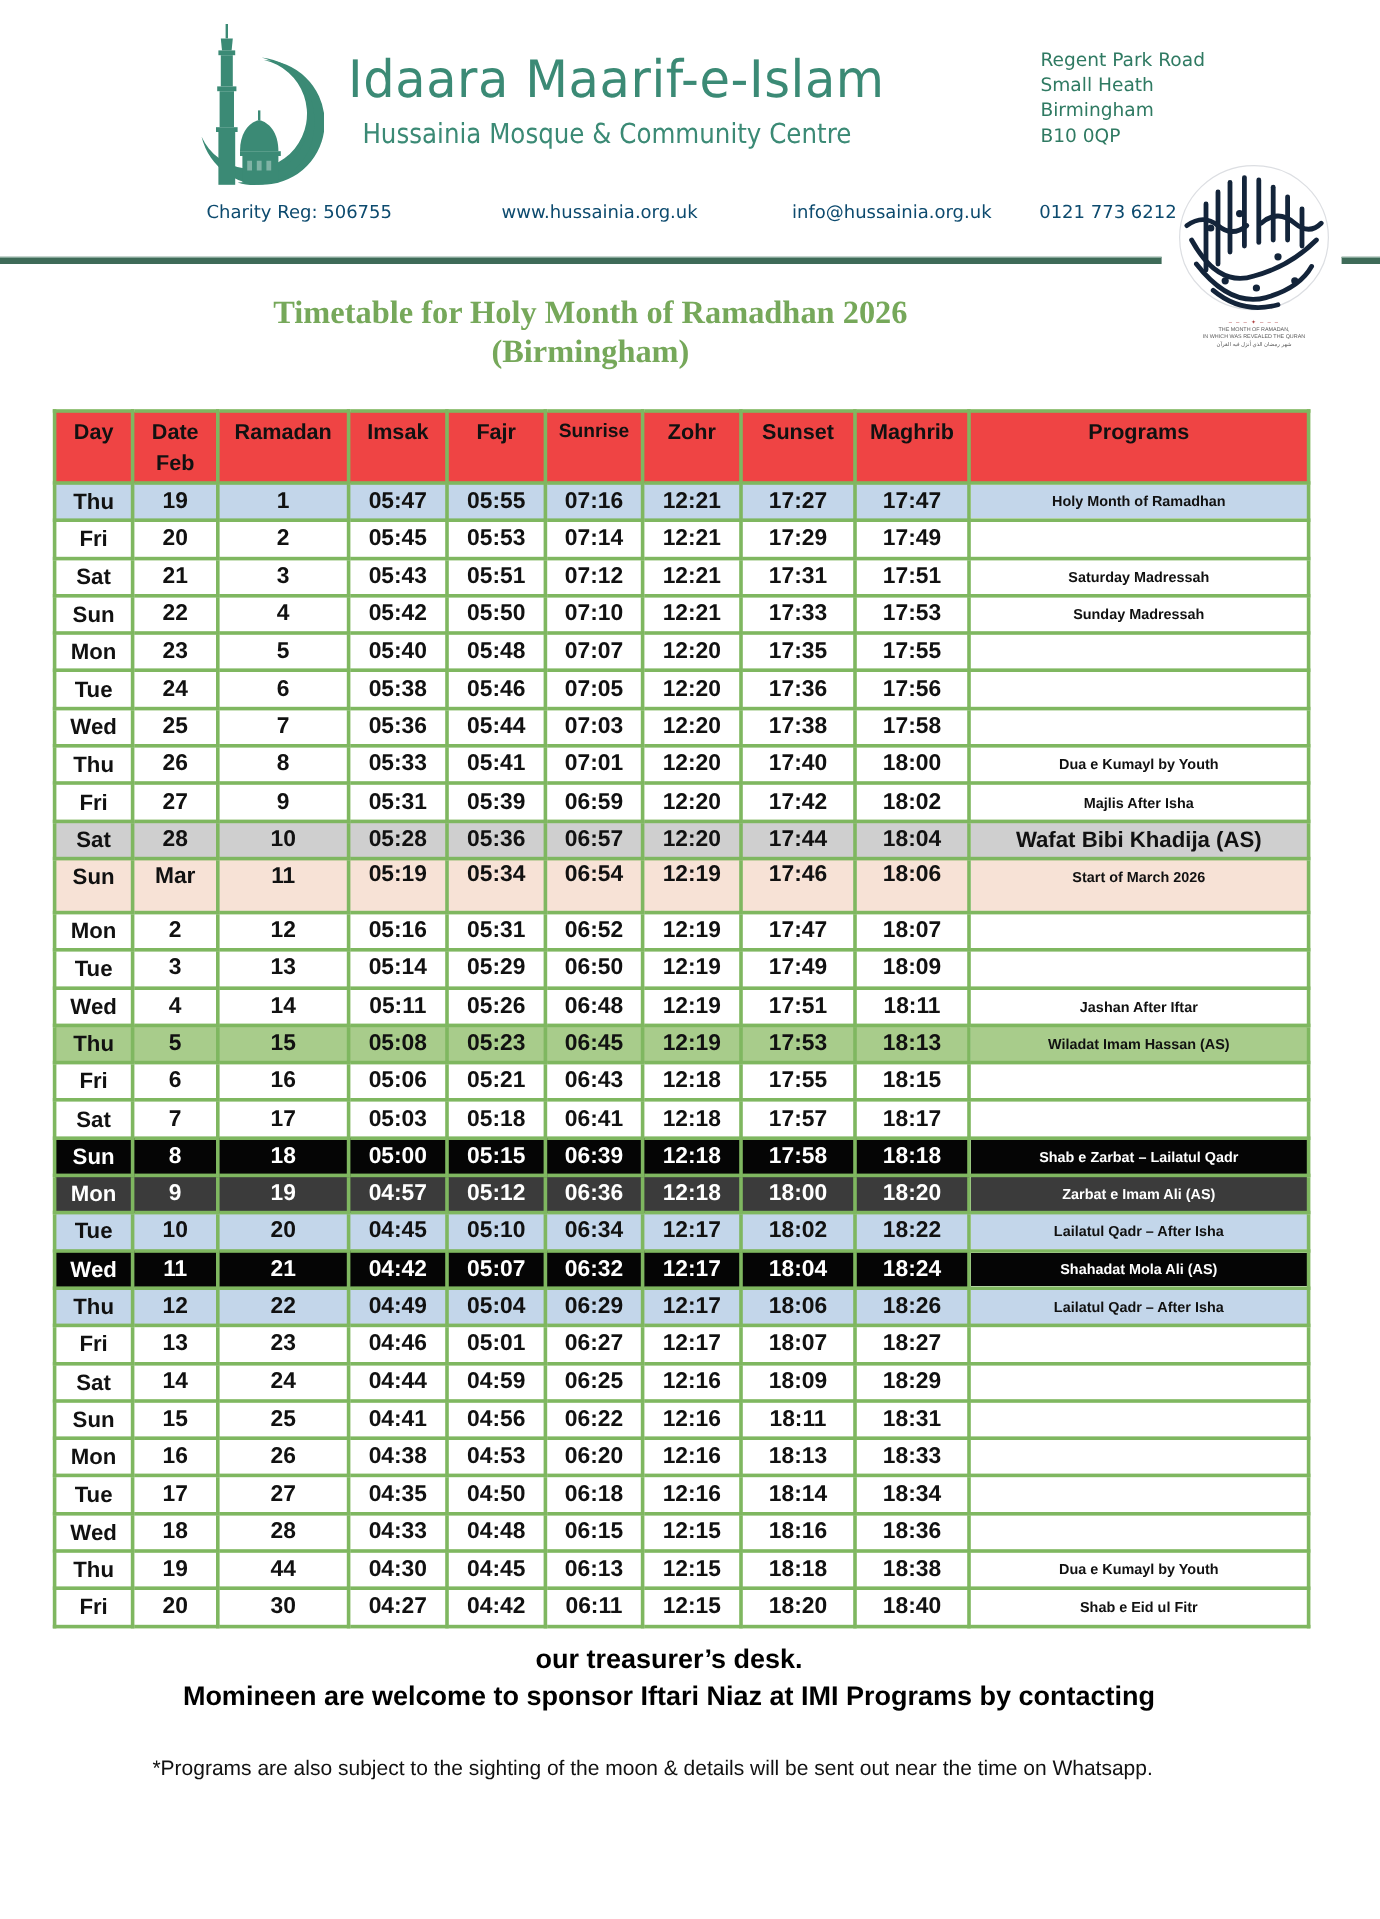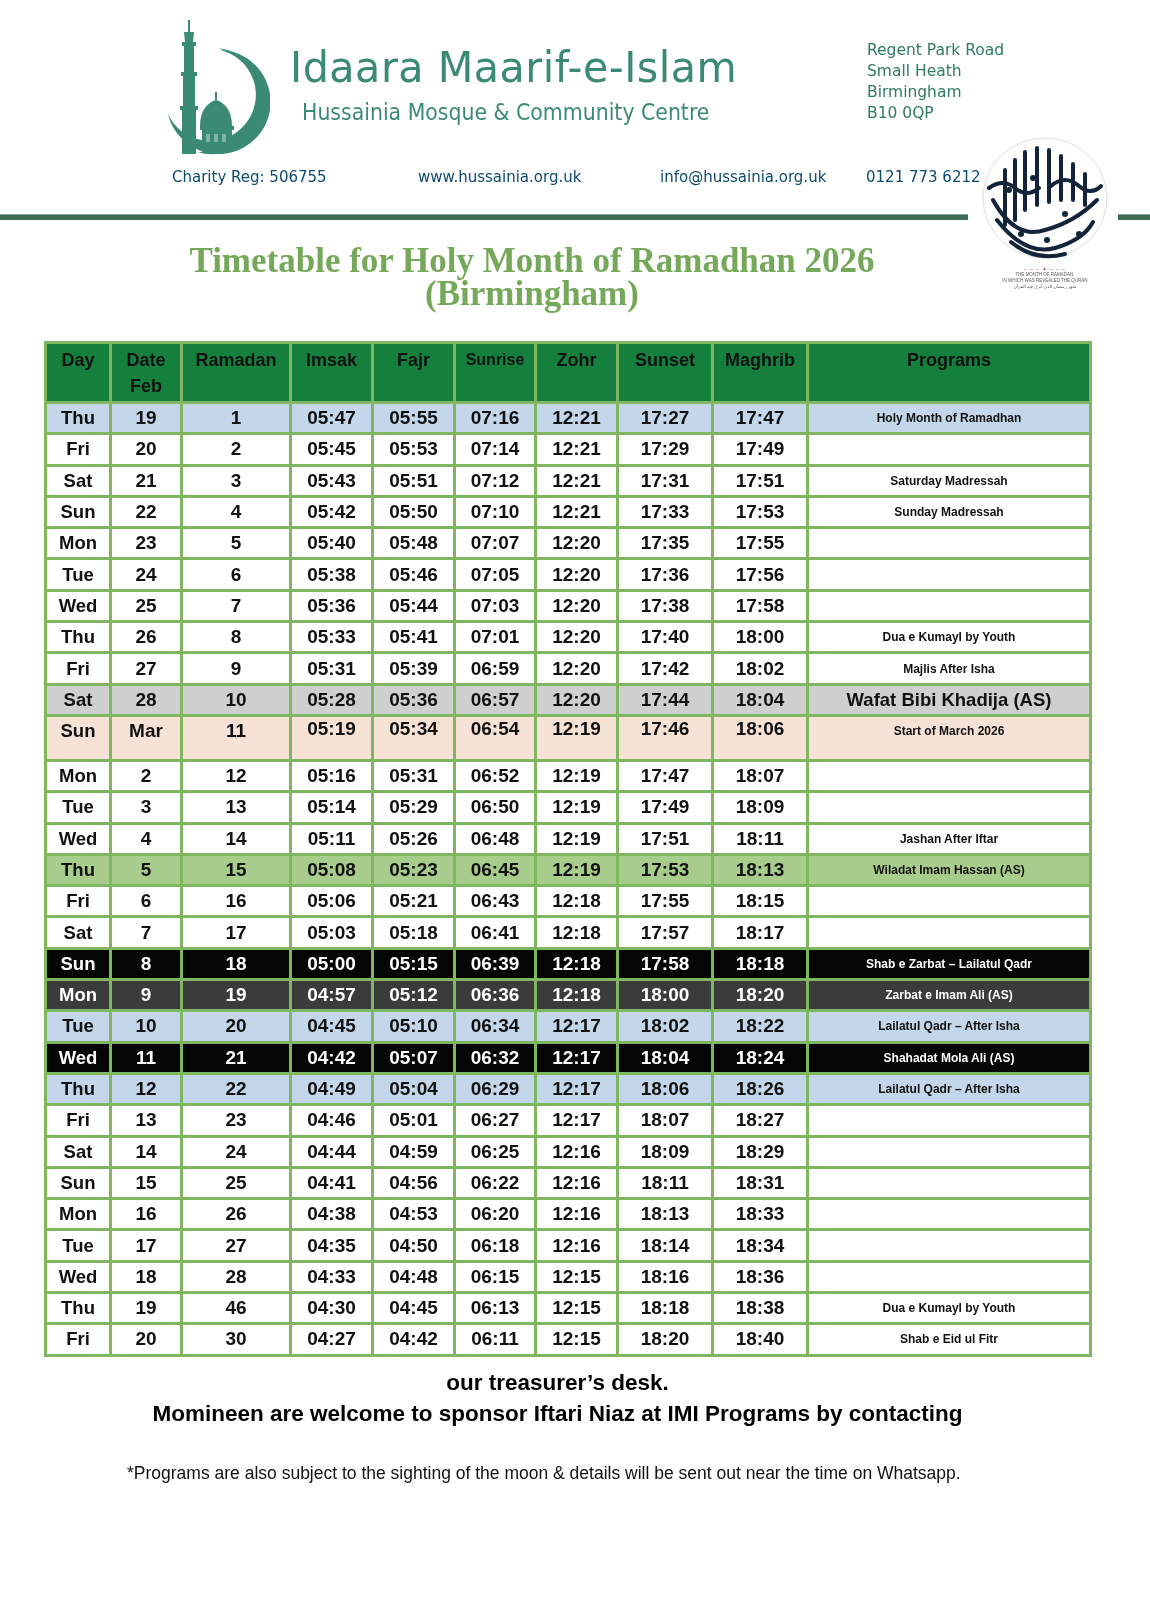--- a/index.html
+++ b/index.html
@@ -11,26 +11,26 @@
   .org-title { position: absolute; left: 290px; top: 46px; font-family: "DejaVu Sans", sans-serif; font-size: 43px; color: #3b8a75; letter-spacing: 0.5px; white-space: nowrap; line-height: 1; transform: scaleX(0.96); transform-origin: left center; }
   .org-subtitle { position: absolute; left: 302px; top: 101px; font-family: "DejaVu Sans", sans-serif; font-size: 23px; color: #3b8a75; white-space: nowrap; line-height: 1; transform: scaleX(0.89); transform-origin: left center; }
   .address { position: absolute; left: 867px; top: 40px; font-family: "DejaVu Sans", sans-serif; font-size: 15.5px; color: #2f7a62; line-height: 21px; }
   .address div { white-space: nowrap; }
   .contact { position: absolute; top: 168px; font-family: "DejaVu Sans", sans-serif; font-size: 15px; color: #0c4a6e; white-space: nowrap; }
   .rule { position: absolute; top: 214px; height: 6px; background: #3e6b58; border-top: 1px solid #87a79a; }
   .calligraphy { position: absolute; left: 975px; top: 130px; width: 140px; height: 135px; }
   .calli-caption { position: absolute; left: 985px; top: 266px; width: 120px; text-align: center; font-size: 4.5px; line-height: 6px; color: #5a5a5a; }
   .calli-caption .dots { color: #b04040; font-size: 5px; letter-spacing: 1px; }
 
-  .title { position: absolute; left: 0; width: 984px; top: 244px; text-align: center; font-family: "Liberation Serif", "DejaVu Serif", serif; font-weight: bold; font-size: 35px; color: #76a85a; line-height: 33px; margin-left: 40px; }
+  .title { position: absolute; left: 0; width: 984px; top: 244px; text-align: center; font-family: "Liberation Serif", "DejaVu Serif", serif; font-weight: bold; font-size: 27px; color: #76a85a; line-height: 33px; }
 
   
   .timetable { position: absolute; left: 44px; top: 341px; border-collapse: collapse; table-layout: fixed; }
   .timetable td, .timetable th { border: 3px solid #7fb760; text-align: center; vertical-align: middle; font-weight: bold; color: #111; padding: 0; font-family: "Liberation Sans", "DejaVu Sans", sans-serif; }
-  .timetable th { background: #15803d; font-size: 18px; vertical-align: top; padding-top: 3px; line-height: 26px; height: 60px; font-weight: bold; }
+  .timetable th { background: #ef4444; font-size: 18px; vertical-align: top; padding-top: 3px; line-height: 26px; height: 60px; font-weight: bold; }
   .timetable th.small { font-size: 16px; }
   .timetable td { font-size: 19px; height: 31.3px; line-height: 24px; background: #ffffff; }
   .timetable td.prog { font-size: 12px; white-space: nowrap; overflow: hidden; }
   .timetable td.dayc { font-size: 18.5px; margin-top: 35px; }
 
   tr.hl-blue td { background: #c3d6ea; }
   tr.hl-grey td { background: #cfcfcf; }
   tr.hl-peach td { background: #f7e2d6; }
   tr.hl-green td { background: #a8cc8b; }
   tr.hl-black td { background: #050505; color: #ffffff; }
@@ -513,21 +513,21 @@
     <td>06:15</td>
     <td>12:15</td>
     <td>18:16</td>
     <td>18:36</td>
     <td class="prog"></td>
   </tr>
 
   <tr>
     <td class="dayc">Thu</td>
     <td>19</td>
-    <td>46</td>
+    <td>44</td>
     <td>04:30</td>
     <td>04:45</td>
     <td>06:13</td>
     <td>12:15</td>
     <td>18:18</td>
     <td>18:38</td>
     <td class="prog">Dua e Kumayl by Youth</td>
   </tr>
 
   <tr>

